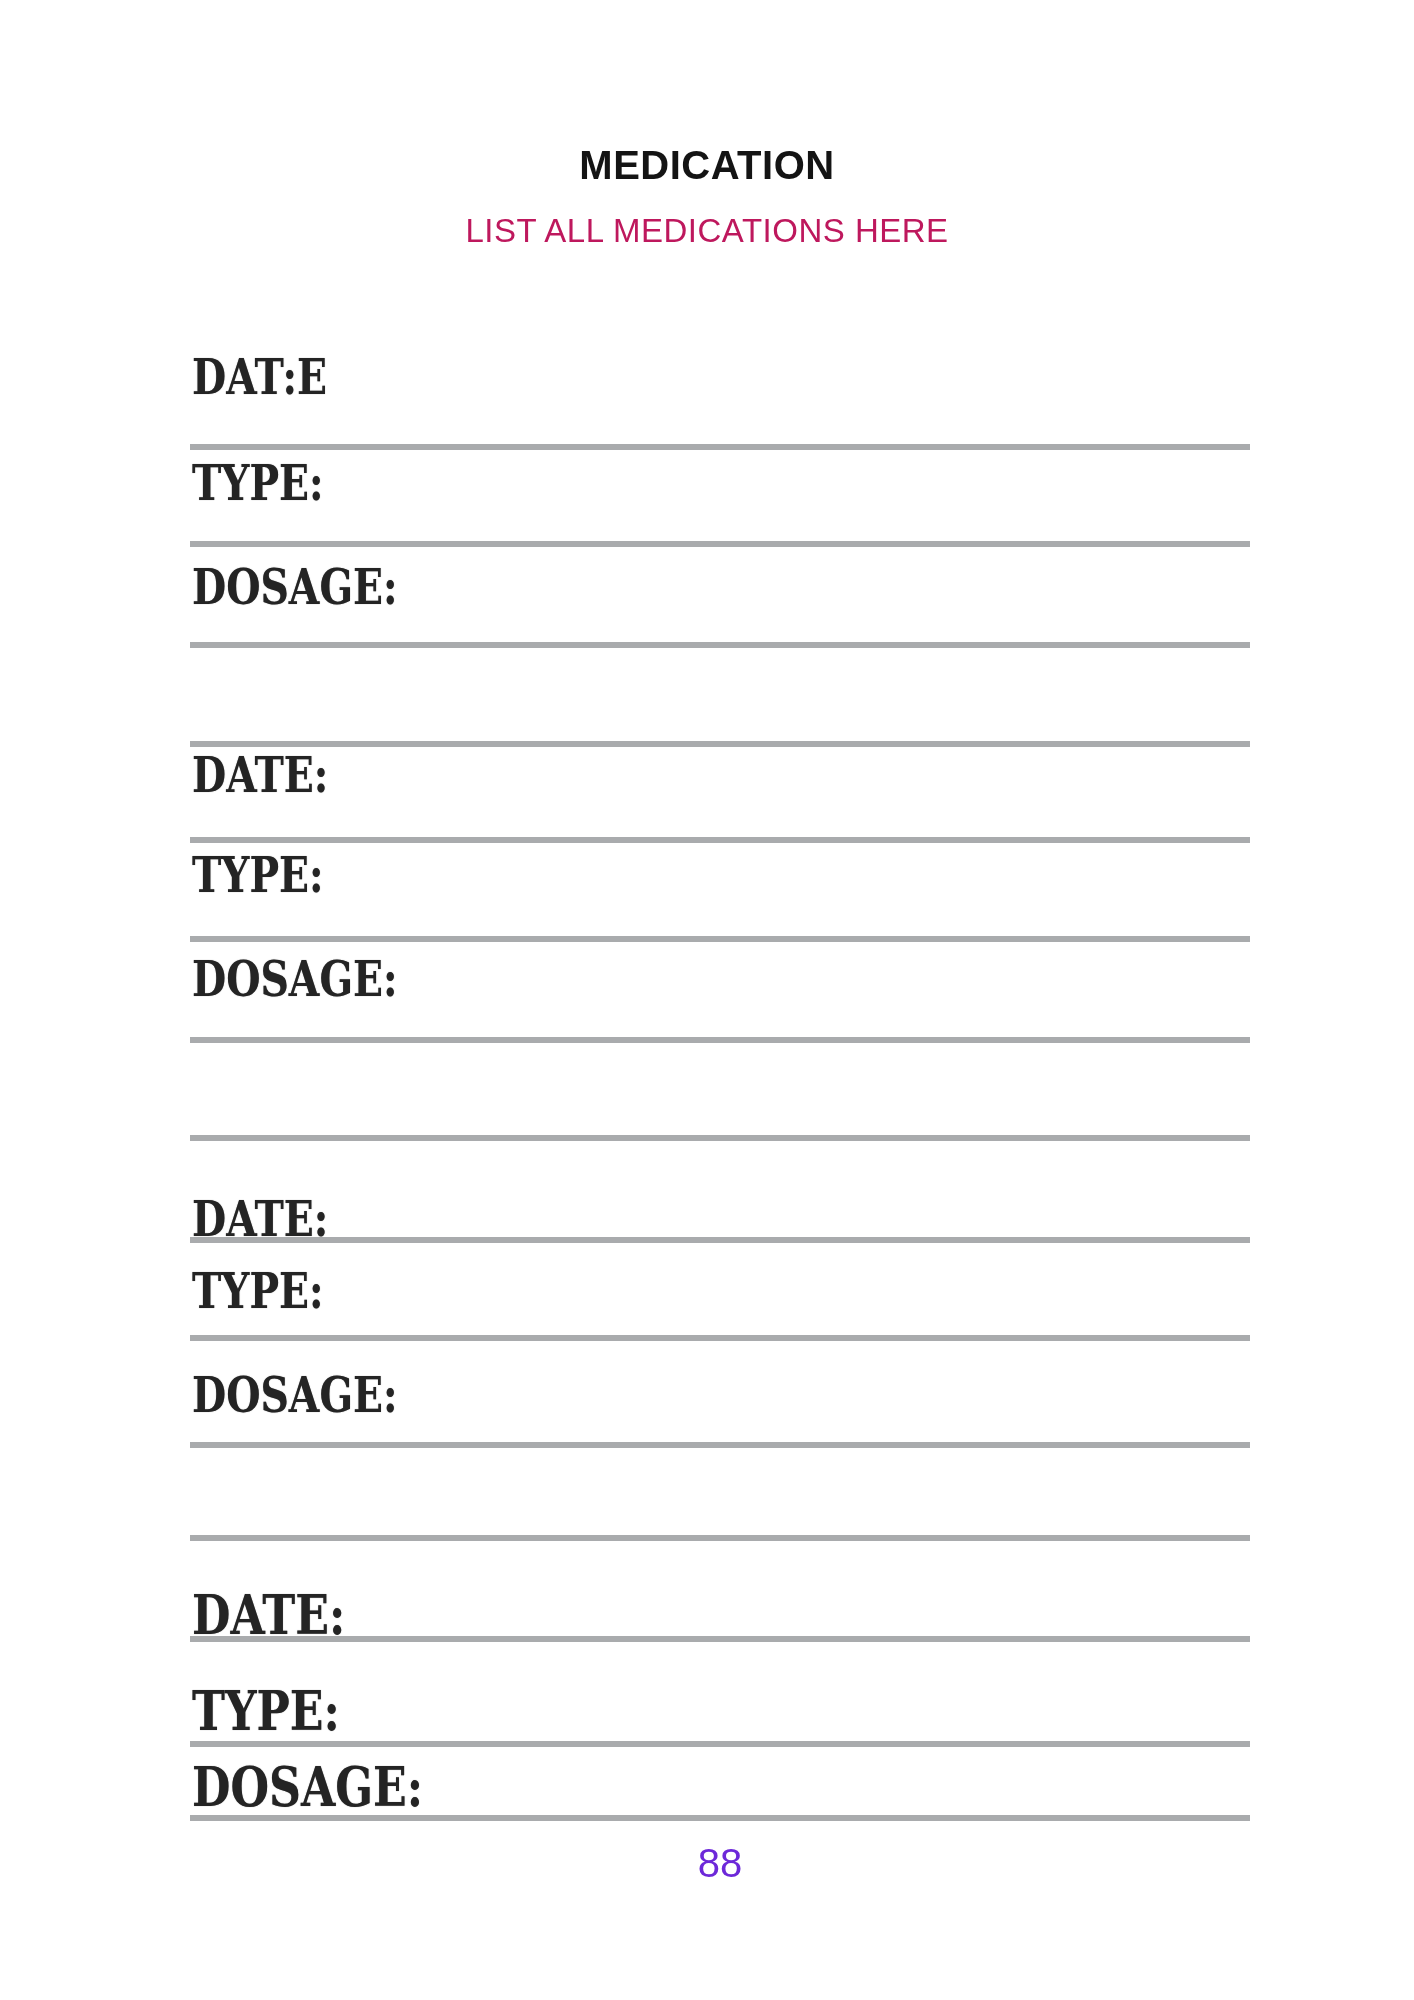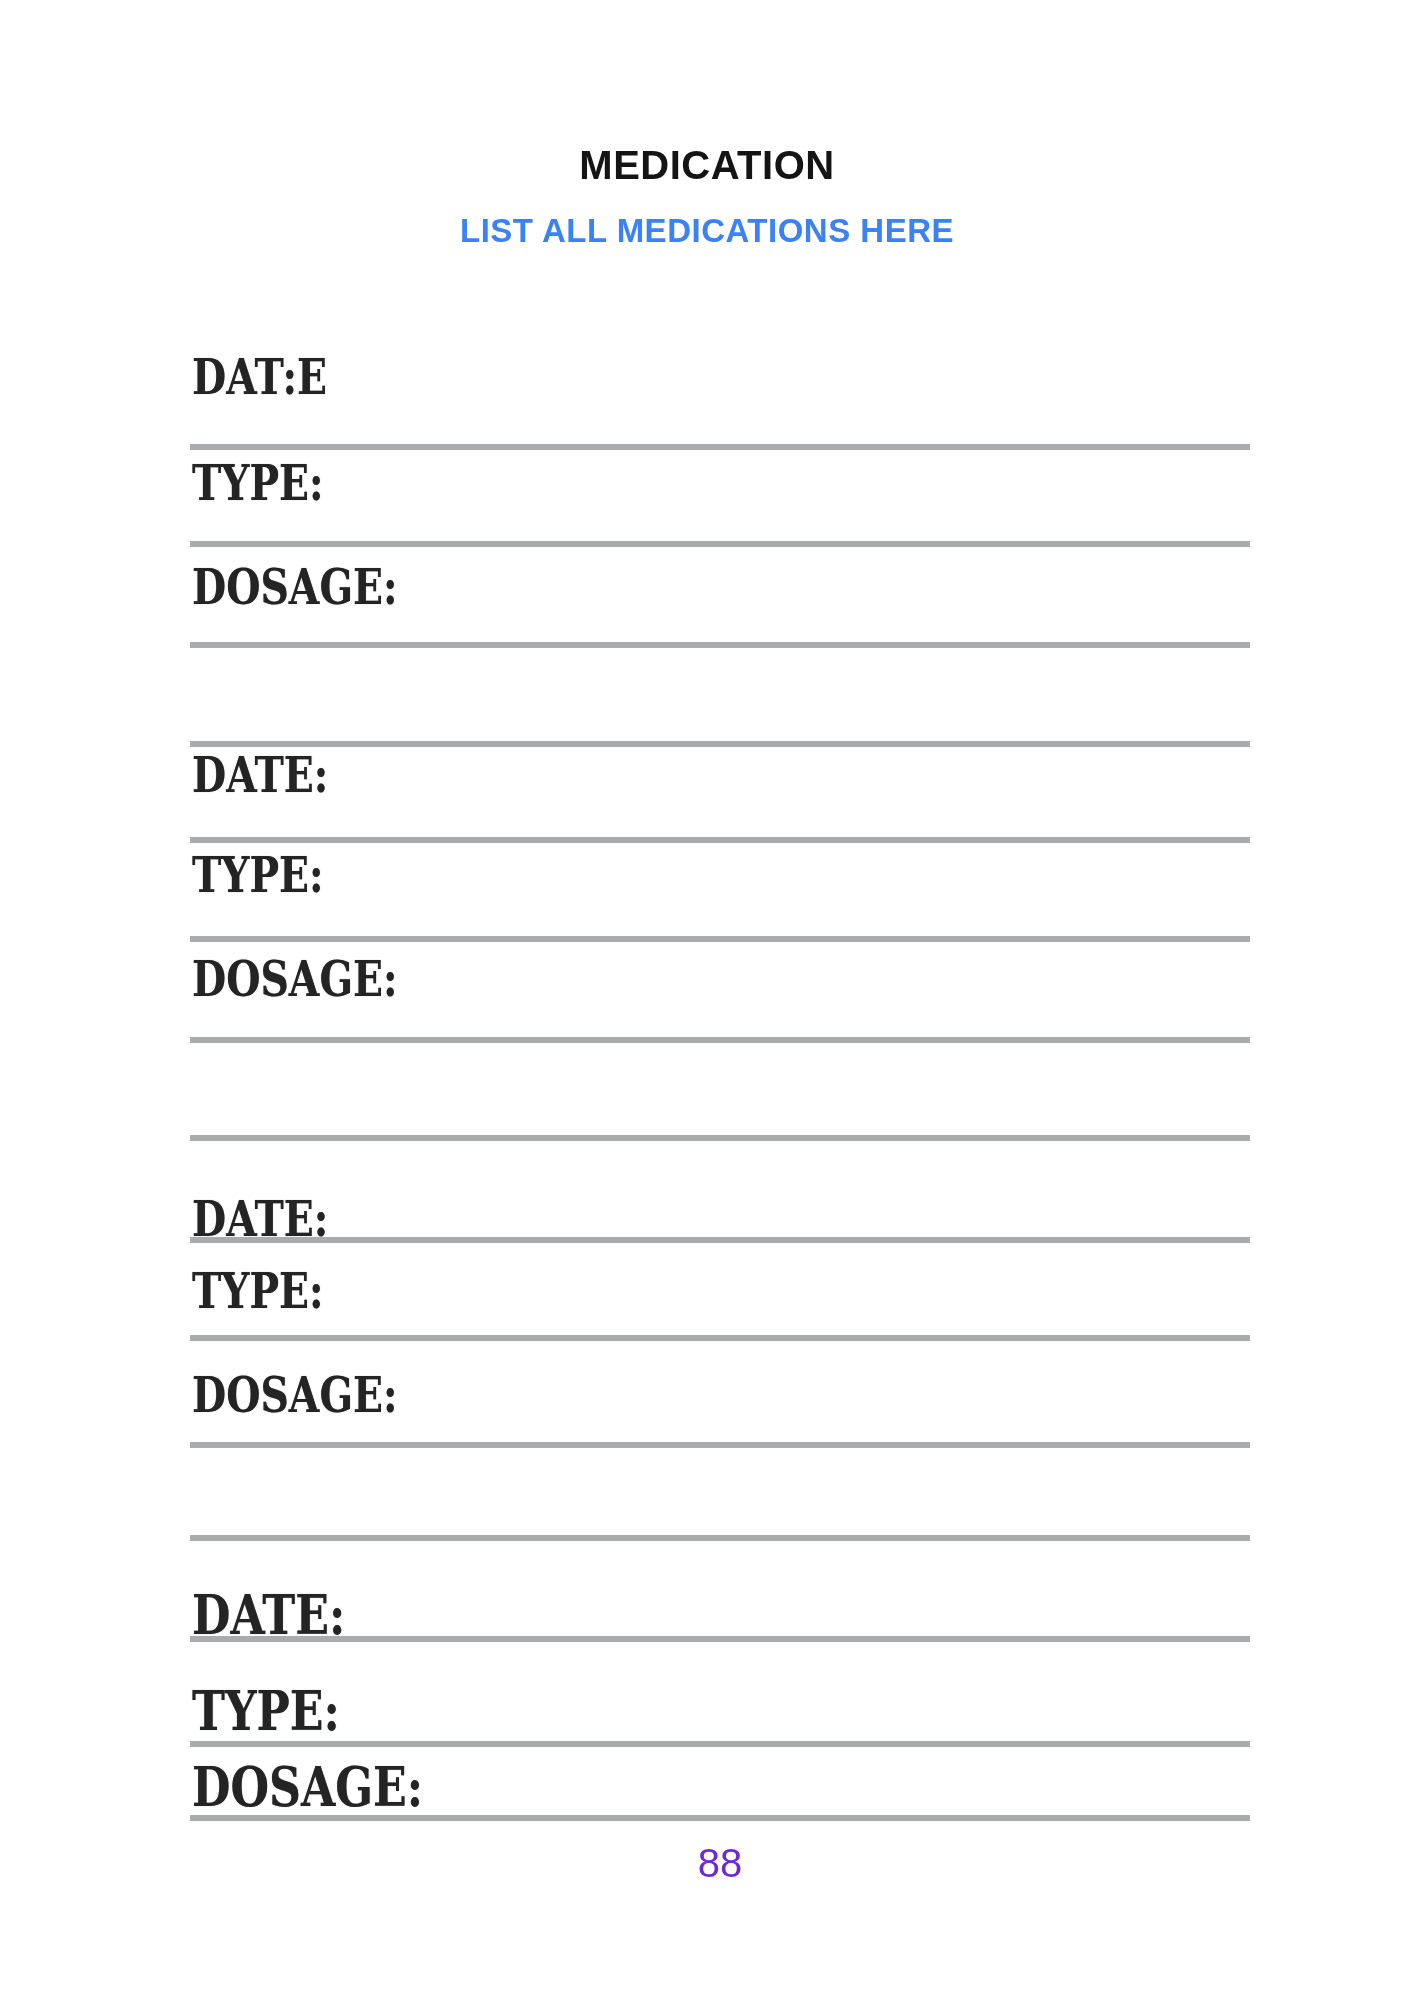--- a/index.html
+++ b/index.html
@@ -29,23 +29,23 @@
     color: #141414;
     line-height: 1.1;
   }
   .subtitle {
     position: absolute;
     top: 213px;
     left: 0;
     width: 100%;
     text-align: center;
     font-size: 33px;
-    font-weight: 700;
+    font-weight: 400;
     letter-spacing: 0.5px;
-    color: #3b82f6;
+    color: #be185d;
     line-height: 1.1;
   }
   
   .label {
     position: absolute;
     left: 192px;
     font-family: "DejaVu Serif", serif;
     font-weight: 700;
     font-size: 48px;
     line-height: 1;

